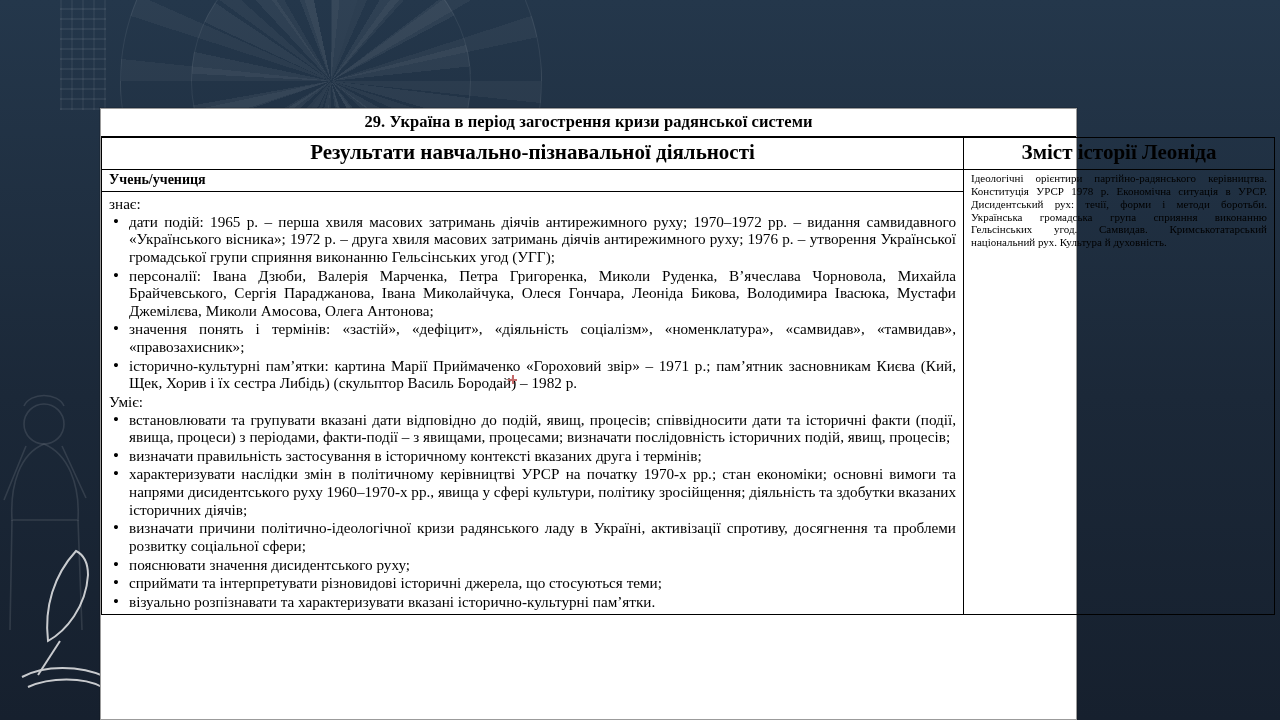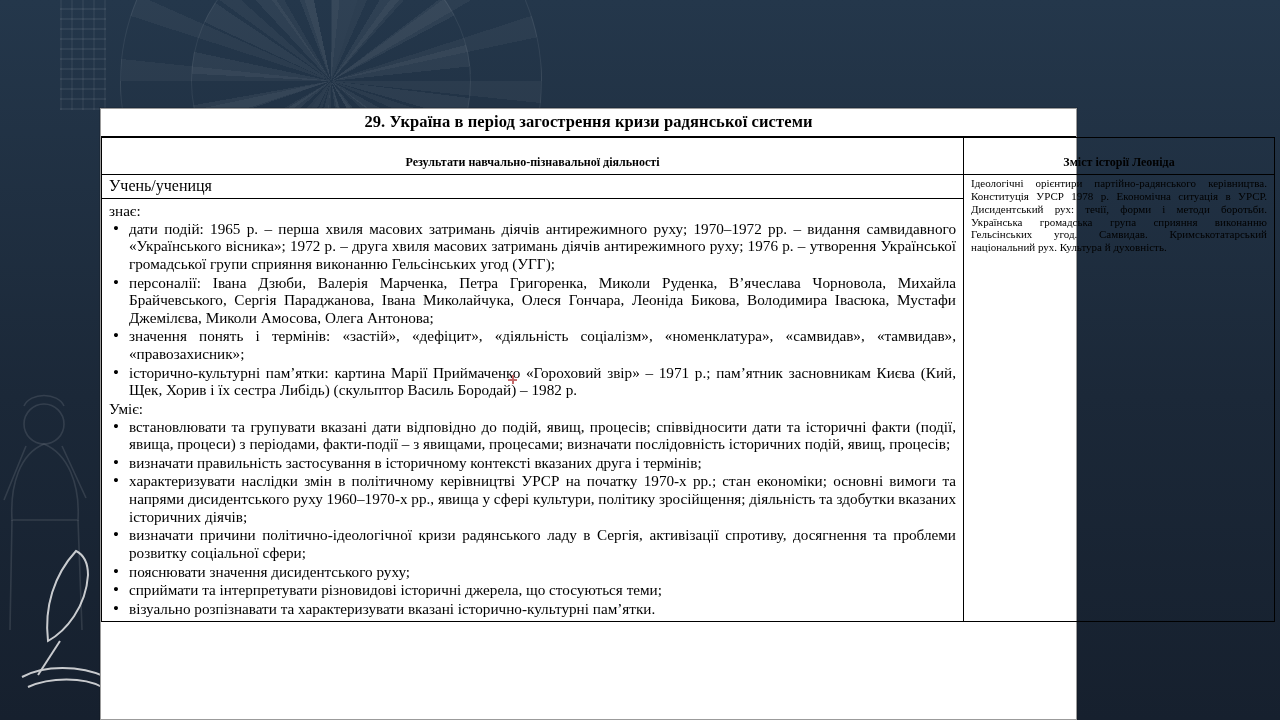--- a/index.html
+++ b/index.html
@@ -100,30 +100,30 @@
     border-collapse: collapse;
     table-layout: fixed;
   }
   table.doc td, table.doc th {
     border: 1px solid #000;
     vertical-align: top;
     padding: 2px 7px 3px;
   }
   table.doc th {
     font-weight: bold;
-    font-size: 12px;
+    font-size: 21px;
     text-align: center;
-    padding: 17px 6px 4px;
+    padding: 2px 6px 4px;
   }
   .col-left { width: 862px; }
   .col-right { width: 311px; }
 
   .subhead {
-    font-weight: normal;
-    font-size: 16px;
+    font-weight: bold;
+    font-size: 14px;
     padding: 2px 7px 3px;
   }
 
   .body-cell {
     font-size: 15.2px;
     line-height: 1.16;
     text-align: justify;
     text-justify: inter-word;
     hyphens: none;
   }
@@ -355,21 +355,21 @@
             <li>персоналії: Івана Дзюби, Валерія Марченка, Петра Григоренка, Миколи Руденка, В’ячеслава Чорновола, Михайла Брайчевського, Сергія Параджанова, Івана Миколайчука, Олеся Гончара, Леоніда Бикова, Володимира Івасюка, Мустафи Джемілєва, Миколи Амосова, Олега Антонова;</li>
             <li>значення понять і термінів: «застій», «дефіцит», «діяльність соціалізм», «номенклатура», «самвидав», «тамвидав», «правозахисник»;</li>
             <li>історично-культурні пам’ятки: картина Марії Приймаченко «Гороховий звір» – 1971 р.; пам’ятник засновникам Києва (Кий, Щек, Хорив і їх сестра Либідь) (скульптор Василь Бородай) – 1982 р.</li>
           </ul>
 
           <span class="lbl">Уміє:</span>
           <ul class="bullets">
             <li>встановлювати та групувати вказані дати відповідно до подій, явищ, процесів; співвідносити дати та історичні факти (події, явища, процеси) з періодами, факти-події – з явищами, процесами; визначати послідовність історичних подій, явищ, процесів;</li>
             <li>визначати правильність застосування в історичному контексті вказаних друга і термінів;</li>
             <li>характеризувати наслідки змін в політичному керівництві УРСР на початку 1970-х рр.; стан економіки; основні вимоги та напрями дисидентського руху 1960–1970-х рр., явища у сфері культури, політику зросійщення; діяльність та здобутки вказаних історичних діячів;</li>
-            <li>визначати причини політично-ідеологічної кризи радянського ладу в Сергія, активізації спротиву, досягнення та проблеми розвитку соціальної сфери;</li>
+            <li>визначати причини політично-ідеологічної кризи радянського ладу в Україні, активізації спротиву, досягнення та проблеми розвитку соціальної сфери;</li>
             <li>пояснювати значення дисидентського руху;</li>
             <li>сприймати та інтерпретувати різновидові історичні джерела, що стосуються теми;</li>
             <li>візуально розпізнавати та характеризувати вказані історично-культурні пам’ятки.</li>
           </ul>
 
         </td>
       </tr>
     </tbody>
       </table>
   </div>

